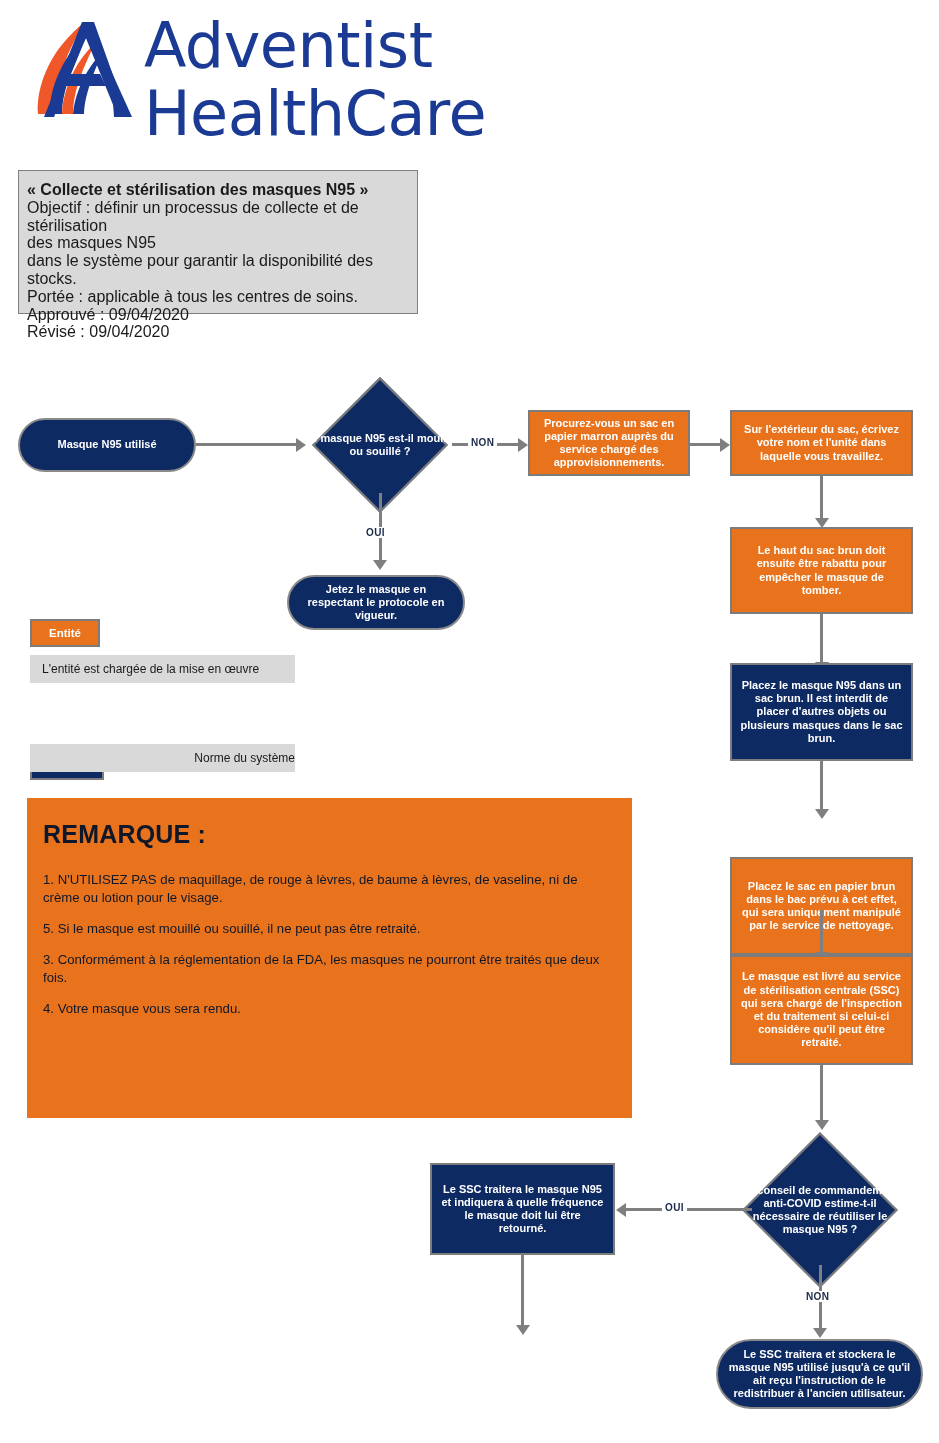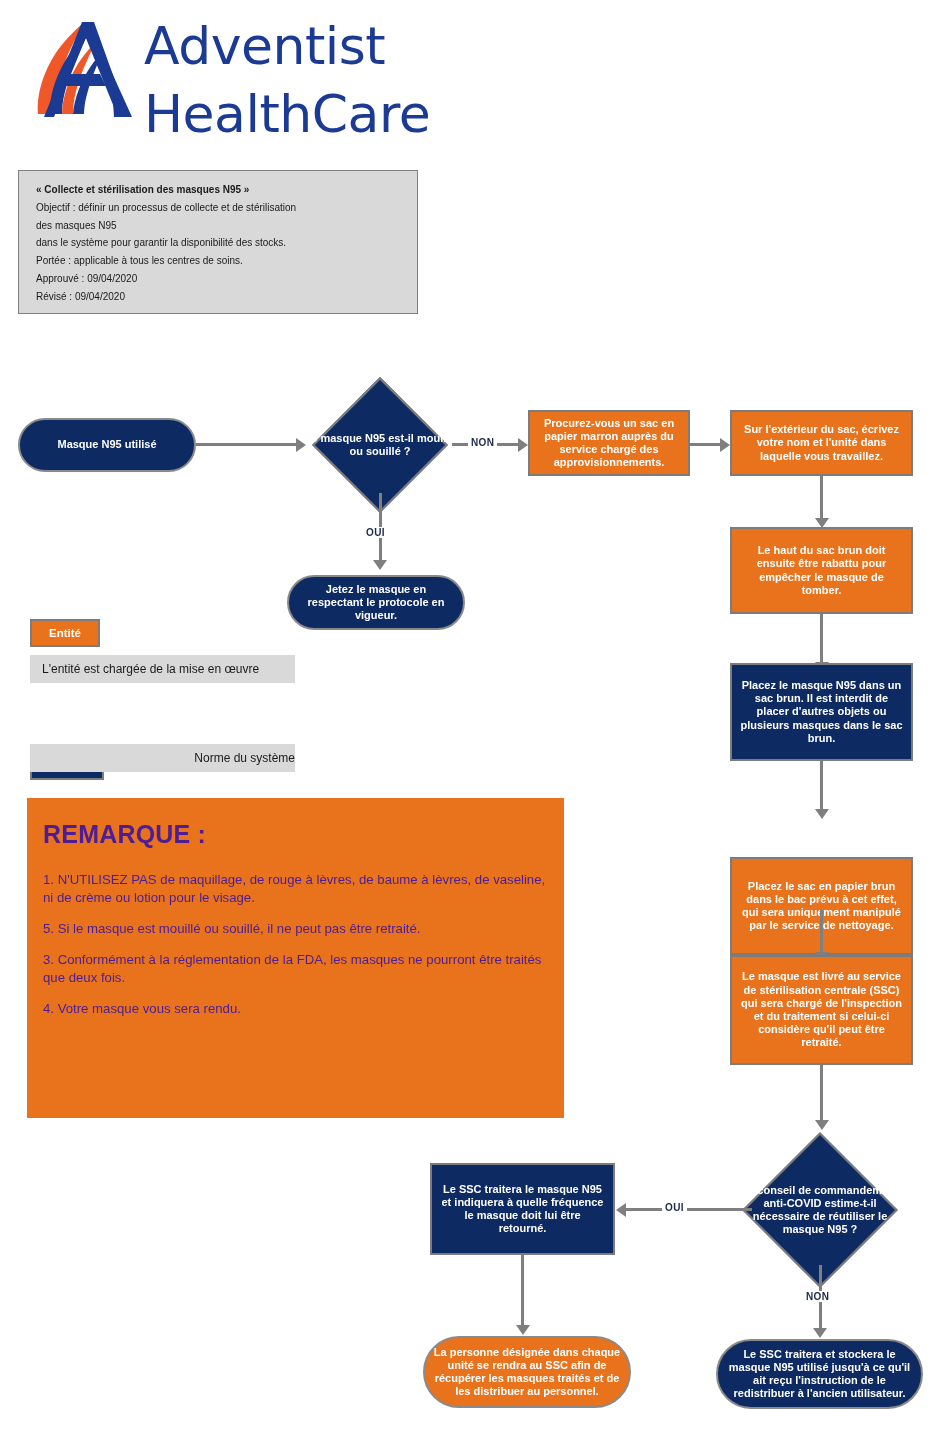--- a/index.html
+++ b/index.html
@@ -8,28 +8,28 @@
     width:939px;height:1443px;position:relative;overflow:hidden;
     -webkit-font-smoothing:antialiased;
   }
   #stage{position:absolute;left:0;top:0;width:939px;height:1443px;}
 
   
   .logo-wrap{position:absolute;left:32px;top:18px;width:370px;height:115px;}
   .logo-mark{position:absolute;left:0;top:0;width:112px;height:100px;}
   .logo-text{position:absolute;left:112px;top:4px;color:#1b3a93;
     font-family:"DejaVu Sans","Liberation Sans",sans-serif;
-    font-size:52px;line-height:48px;letter-spacing:-.5px;font-weight:400;}
+    font-size:62px;line-height:48px;letter-spacing:-.5px;font-weight:400;}
   .logo-text .l2{display:block;margin-top:20px;}
 
   
   .infobox{
     position:absolute;left:18px;top:170px;width:400px;height:144px;
     background:#d9d9d9;border:1px solid #7f7f7f;box-sizing:border-box;
-    padding:10px 17px;color:#1a1a1a;font-size:10px;line-height:17.8px;
+    padding:10px 8px;color:#1a1a1a;font-size:16px;line-height:17.8px;
   }
   .infobox .ttl{font-weight:bold;}
 
   
   .node{position:absolute;box-sizing:border-box;display:flex;
         align-items:center;justify-content:center;text-align:center;
         color:#ffffff;font-weight:bold;font-size:11px;line-height:13.2px;
         padding:4px 8px;}
   .navy{background:#0e2a62;}
   .orange{background:#e8731c;}
@@ -62,22 +62,22 @@
 
   
   .lg-chip{position:absolute;box-sizing:border-box;border:2px solid #7c7c7c;
      color:#fff;font-size:11.5px;font-weight:bold;display:flex;
      align-items:center;justify-content:center;}
   .lg-desc{position:absolute;box-sizing:border-box;background:#d9d9d9;
      color:#1a1a1a;font-size:12px;display:flex;align-items:center;
      padding-left:12px;}
 
   
-  .remark{position:absolute;left:27px;top:798px;width:537px;height:320px;
-     background:#e8731c;color:#4c1d95;box-sizing:border-box;padding:22px 16px 10px 16px;}
+  .remark{position:absolute;left:27px;top:798px;width:605px;height:320px;
+     background:#e8731c;color:#0f172a;box-sizing:border-box;padding:22px 16px 10px 16px;}
   .remark h2{margin:0 0 22px 0;font-size:25px;font-weight:bold;letter-spacing:.2px;}
   .remark p{margin:0 0 13px 0;font-size:13.2px;line-height:18px;}
 </style>
 </head>
 <body>
 
 <div id="stage">
 
   <div class="logo-wrap">
     <svg class="logo-mark" viewBox="0 0 112 100">
@@ -179,23 +179,20 @@
   <div class="elab" style="left:662px;top:1202px;">OUI</div>
   <div class="arr arr-l" style="left:616px;top:1202.5px;"></div>
 
   <div class="node navy rect" style="left:430px;top:1163px;width:185px;height:92px;">
     <span>Le SSC traitera le masque N95 et indiquera à quelle fréquence le masque doit lui être retourné.</span>
   </div>
 
   <div class="ln lnv" style="left:521px;top:1255px;height:74px;"></div>
   <div class="arr arr-d" style="left:515.5px;top:1325px;"></div>
 
-  <div class="node orange pill" style="left:423px;top:1336px;width:208px;height:72px;">
-    <span>La personne désignée dans chaque unité se rendra au SSC afin de récupérer les masques traités et de les distribuer au personnel.</span>
-  </div>
 
   <div class="ln lnv" style="left:818.5px;top:1265px;height:70px;"></div>
   <div class="elab" style="left:803px;top:1291px;">NON</div>
   <div class="arr arr-d" style="left:813px;top:1328px;"></div>
 
   <div class="node navy pill" style="left:716px;top:1339px;width:207px;height:70px;">
     <span>Le SSC traitera et stockera le masque N95 utilisé jusqu'à ce qu'il ait reçu l'instruction de le redistribuer à l'ancien utilisateur.</span>
   </div>
 
   <div class="lg-chip orange" style="left:30px;top:619px;width:70px;height:28px;">

